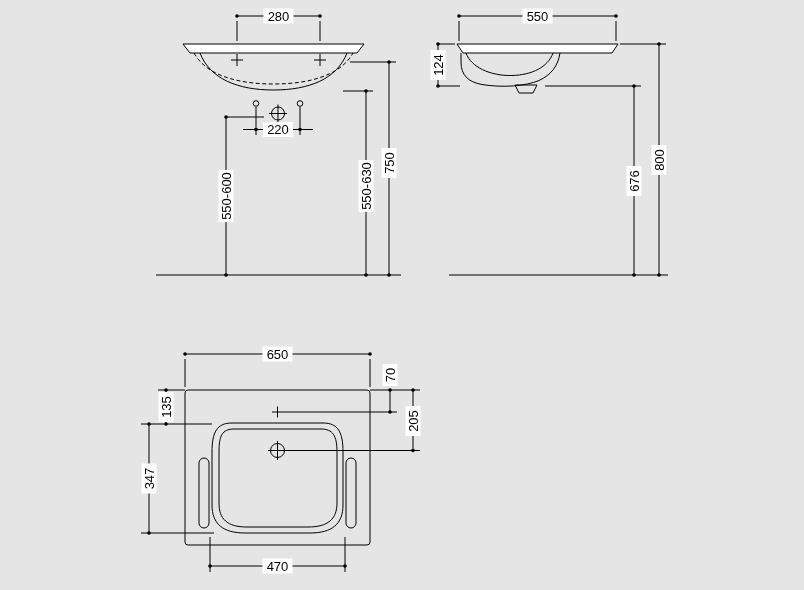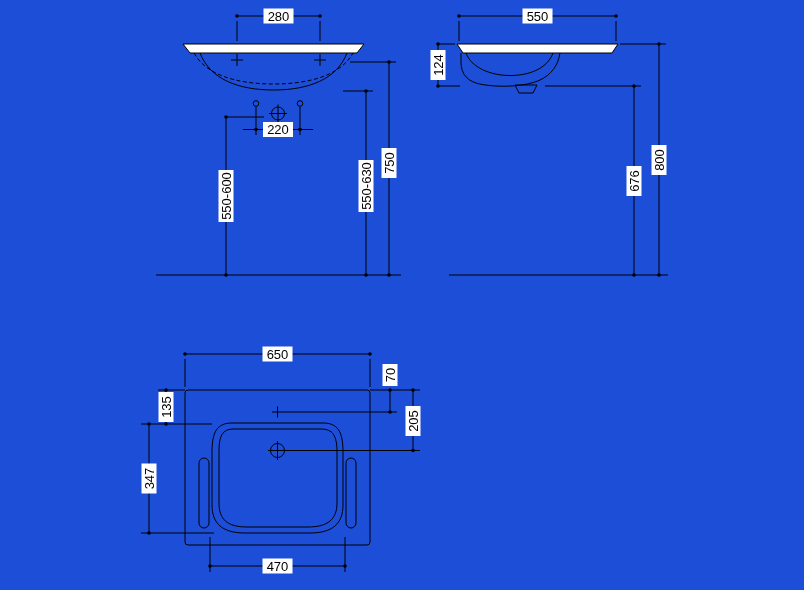--- a/index.html
+++ b/index.html
@@ -4,21 +4,21 @@
 <style>
   html, body {
     margin: 0;
     padding: 0;
     background: #ffffff;
   }
   .stage {
     position: relative;
     width: 804px;
     height: 590px;
-    background: #1d4ed8;
+    background: #e5e5e5;
     overflow: hidden;
   }
   svg { display: block; }
   .ln  { fill: none; stroke: #000; stroke-width: 1; }
   .dsh { fill: none; stroke: #000; stroke-width: 1; stroke-dasharray: 4 2.5; }
   .solid-white { fill: #fff; stroke: #000; stroke-width: 1; }
   .dim { fill: none; stroke: #000; stroke-width: 1;
          marker-start: url(#dot); marker-end: url(#dot); }
   .bg  { fill: #fff; stroke: none; }
   .lbl { font-family: "Liberation Sans", sans-serif; font-size: 13px;

